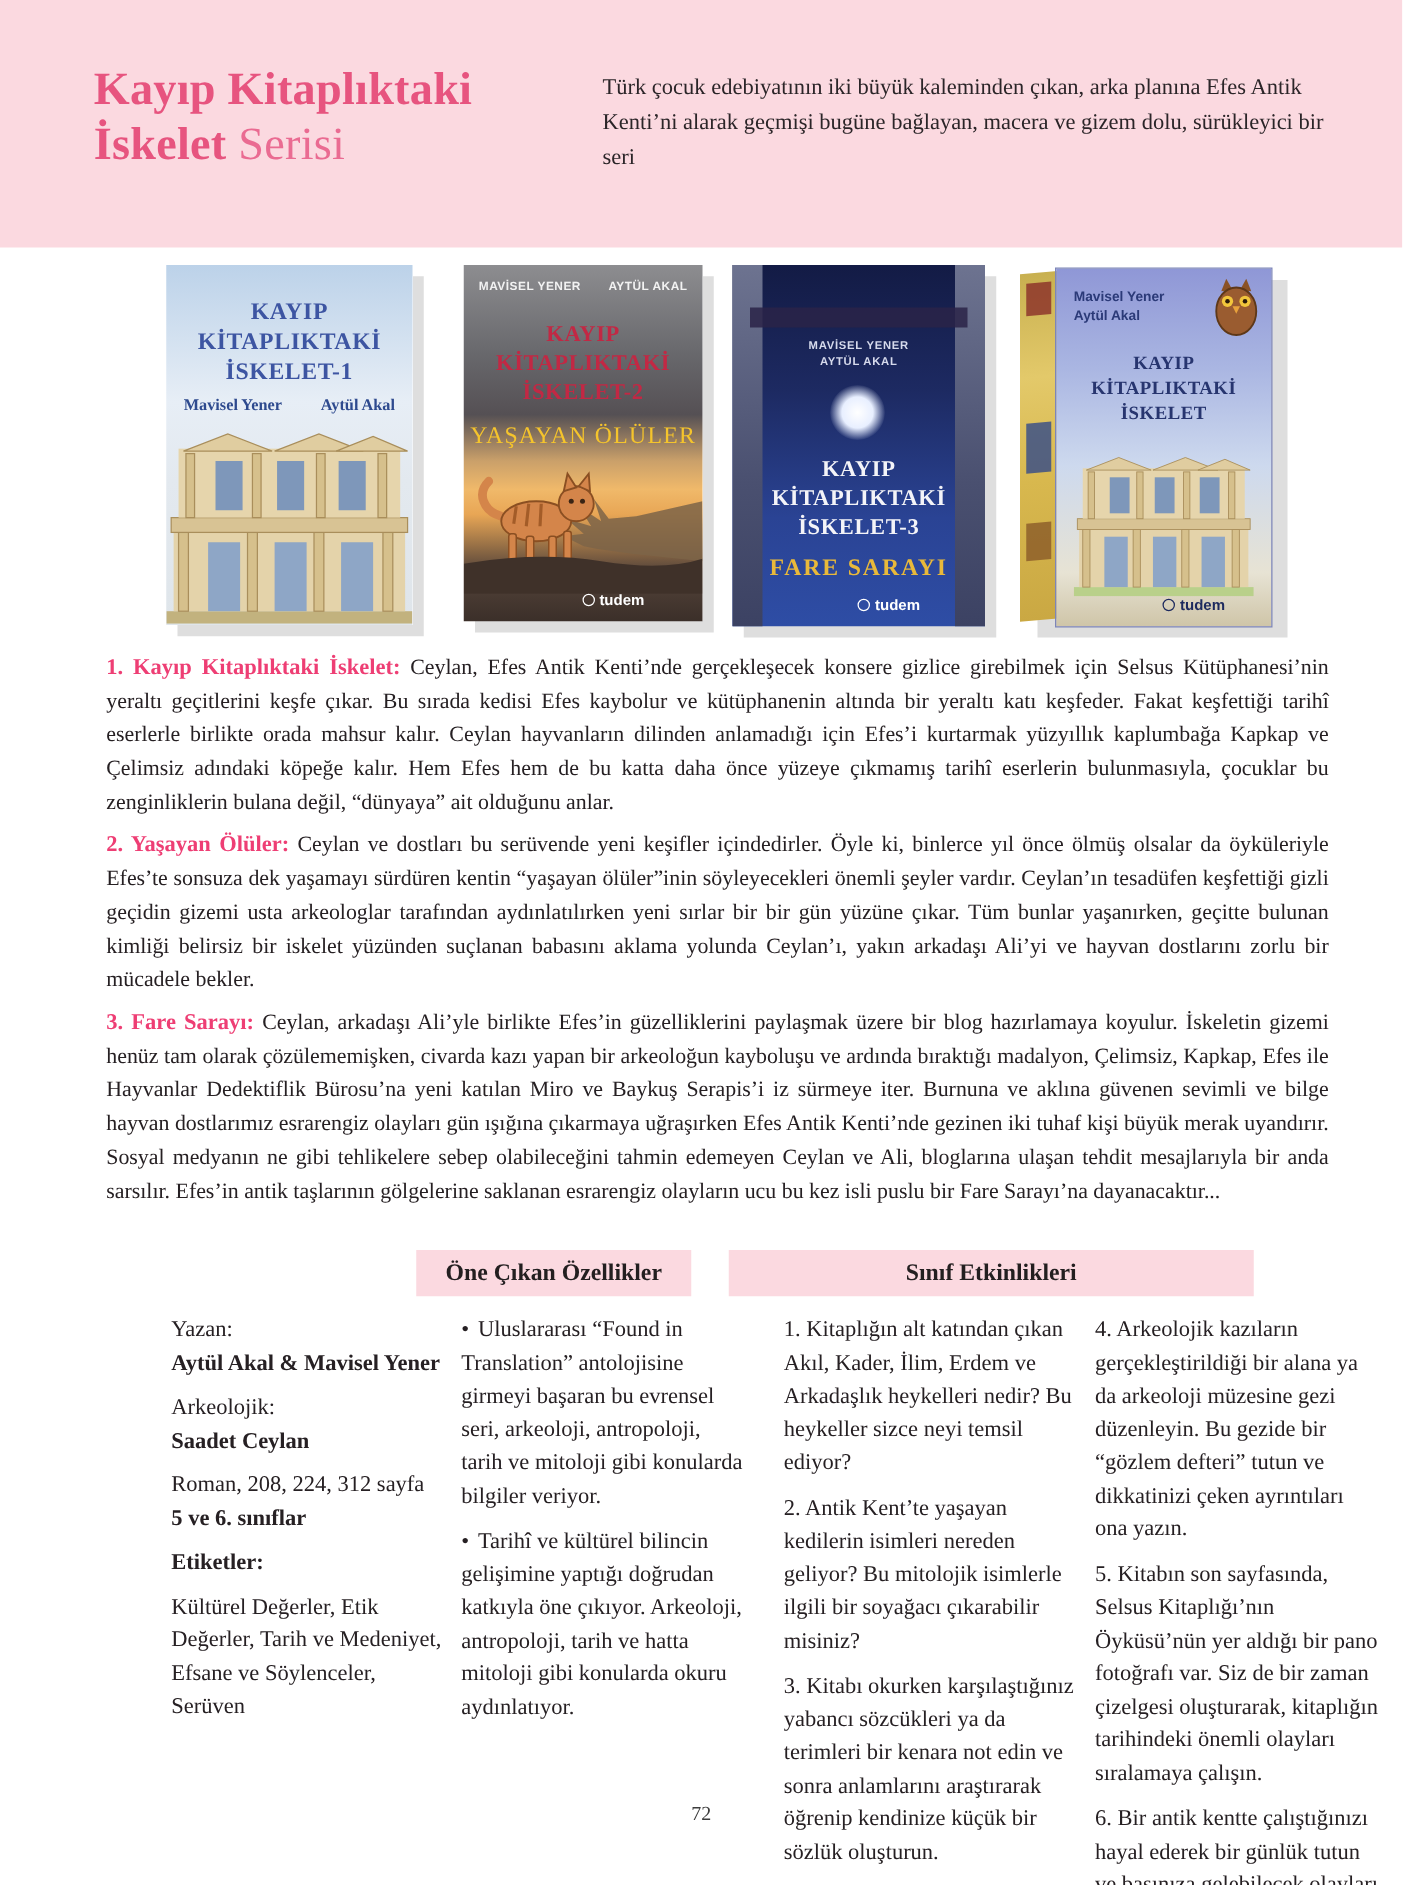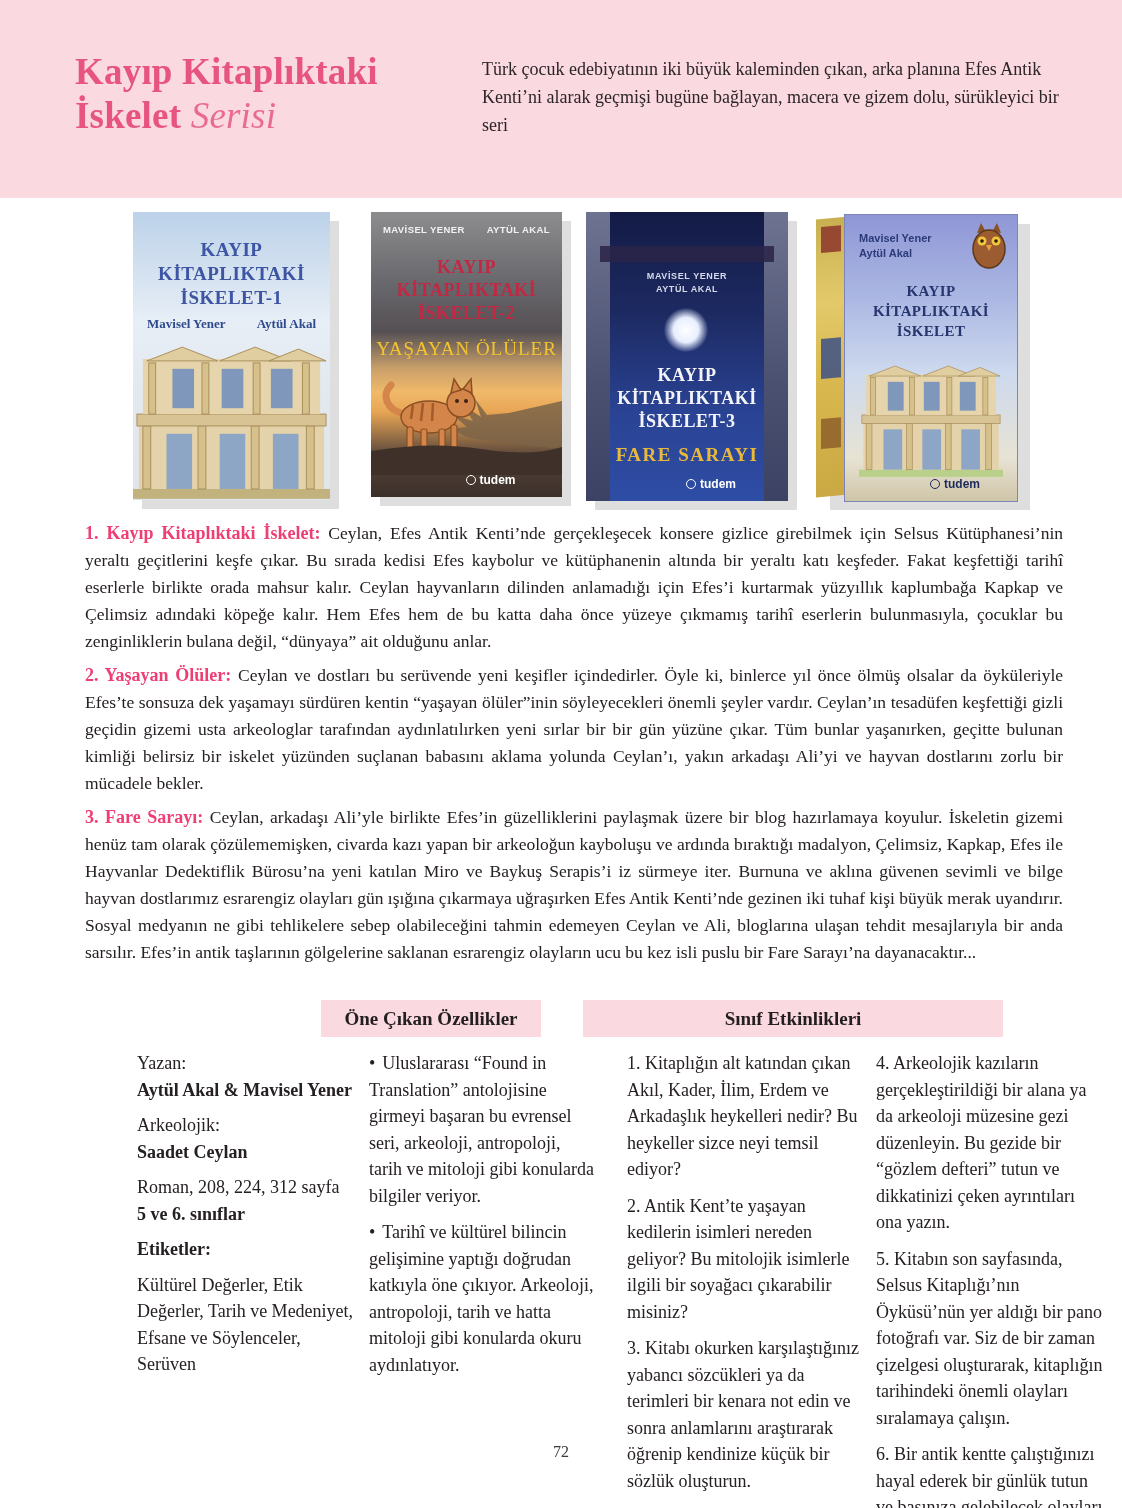--- a/index.html
+++ b/index.html
@@ -3,21 +3,21 @@
 <meta charset="utf-8">
 <style>
   html,body{margin:0;padding:0;background:#ffffff;}
   .page{position:relative;width:1122px;height:1508px;background:#ffffff;overflow:hidden;
         font-family:"Liberation Serif","DejaVu Serif",serif;color:#241f21;}
 
   
   .band{position:absolute;left:0;top:0;width:1122px;height:198px;background:#fbd9e0;}
   .title{position:absolute;left:75px;top:50px;width:350px;margin:0;
          font-size:37px;line-height:44px;font-weight:700;color:#e7547f;letter-spacing:.2px;}
-  .title .t-suffix{font-weight:400;color:#ea6b92;font-style:italic;}
+  .title .t-suffix{font-weight:400;color:#ea6b92;}
   .intro{position:absolute;left:482px;top:55px;width:580px;margin:0;
          font-size:18px;line-height:28px;color:#2b2528;}
 
   
   .covers{position:absolute;left:133px;top:212px;width:900px;height:300px;display:flex;}
   .cover{position:relative;flex:0 0 auto;box-shadow:9px 9px 0 #dedede;overflow:hidden;}
   .c-abs{position:absolute;margin:0;}
 
   
   .cover1{width:197px;height:288px;margin-right:41px;
@@ -88,21 +88,21 @@
 
   
   .paras{position:absolute;left:85px;top:520px;width:978px;}
   .paras p{margin:0 0 7px 0;font-size:17.5px;line-height:27px;text-align:justify;color:#262023;}
   .lead{font-weight:700;color:#ee3e74;font-size:18px;}
 
   
   .bottom{position:absolute;left:85px;top:1000px;width:978px;height:440px;}
   .secbar{position:absolute;top:0;height:37px;background:#fbd9e0;display:flex;align-items:center;justify-content:center;
           font-size:19px;font-weight:700;color:#231f20;}
-  .feat-bar{left:236px;width:220px;}
+  .feat-bar{left:248px;width:220px;}
   .act-bar{left:498px;width:420px;}
 
   .col{position:absolute;top:50px;font-size:18px;line-height:26.5px;color:#262023;margin-left:44px;}
   .info-col{left:8px;width:224px;}
   .feat-col{left:240px;width:226px;}
   .act-col1{left:498px;width:238px;}
   .act-col2{left:747px;width:228px;}
 
   .line{margin:0;}
   .bold{font-weight:700;}

